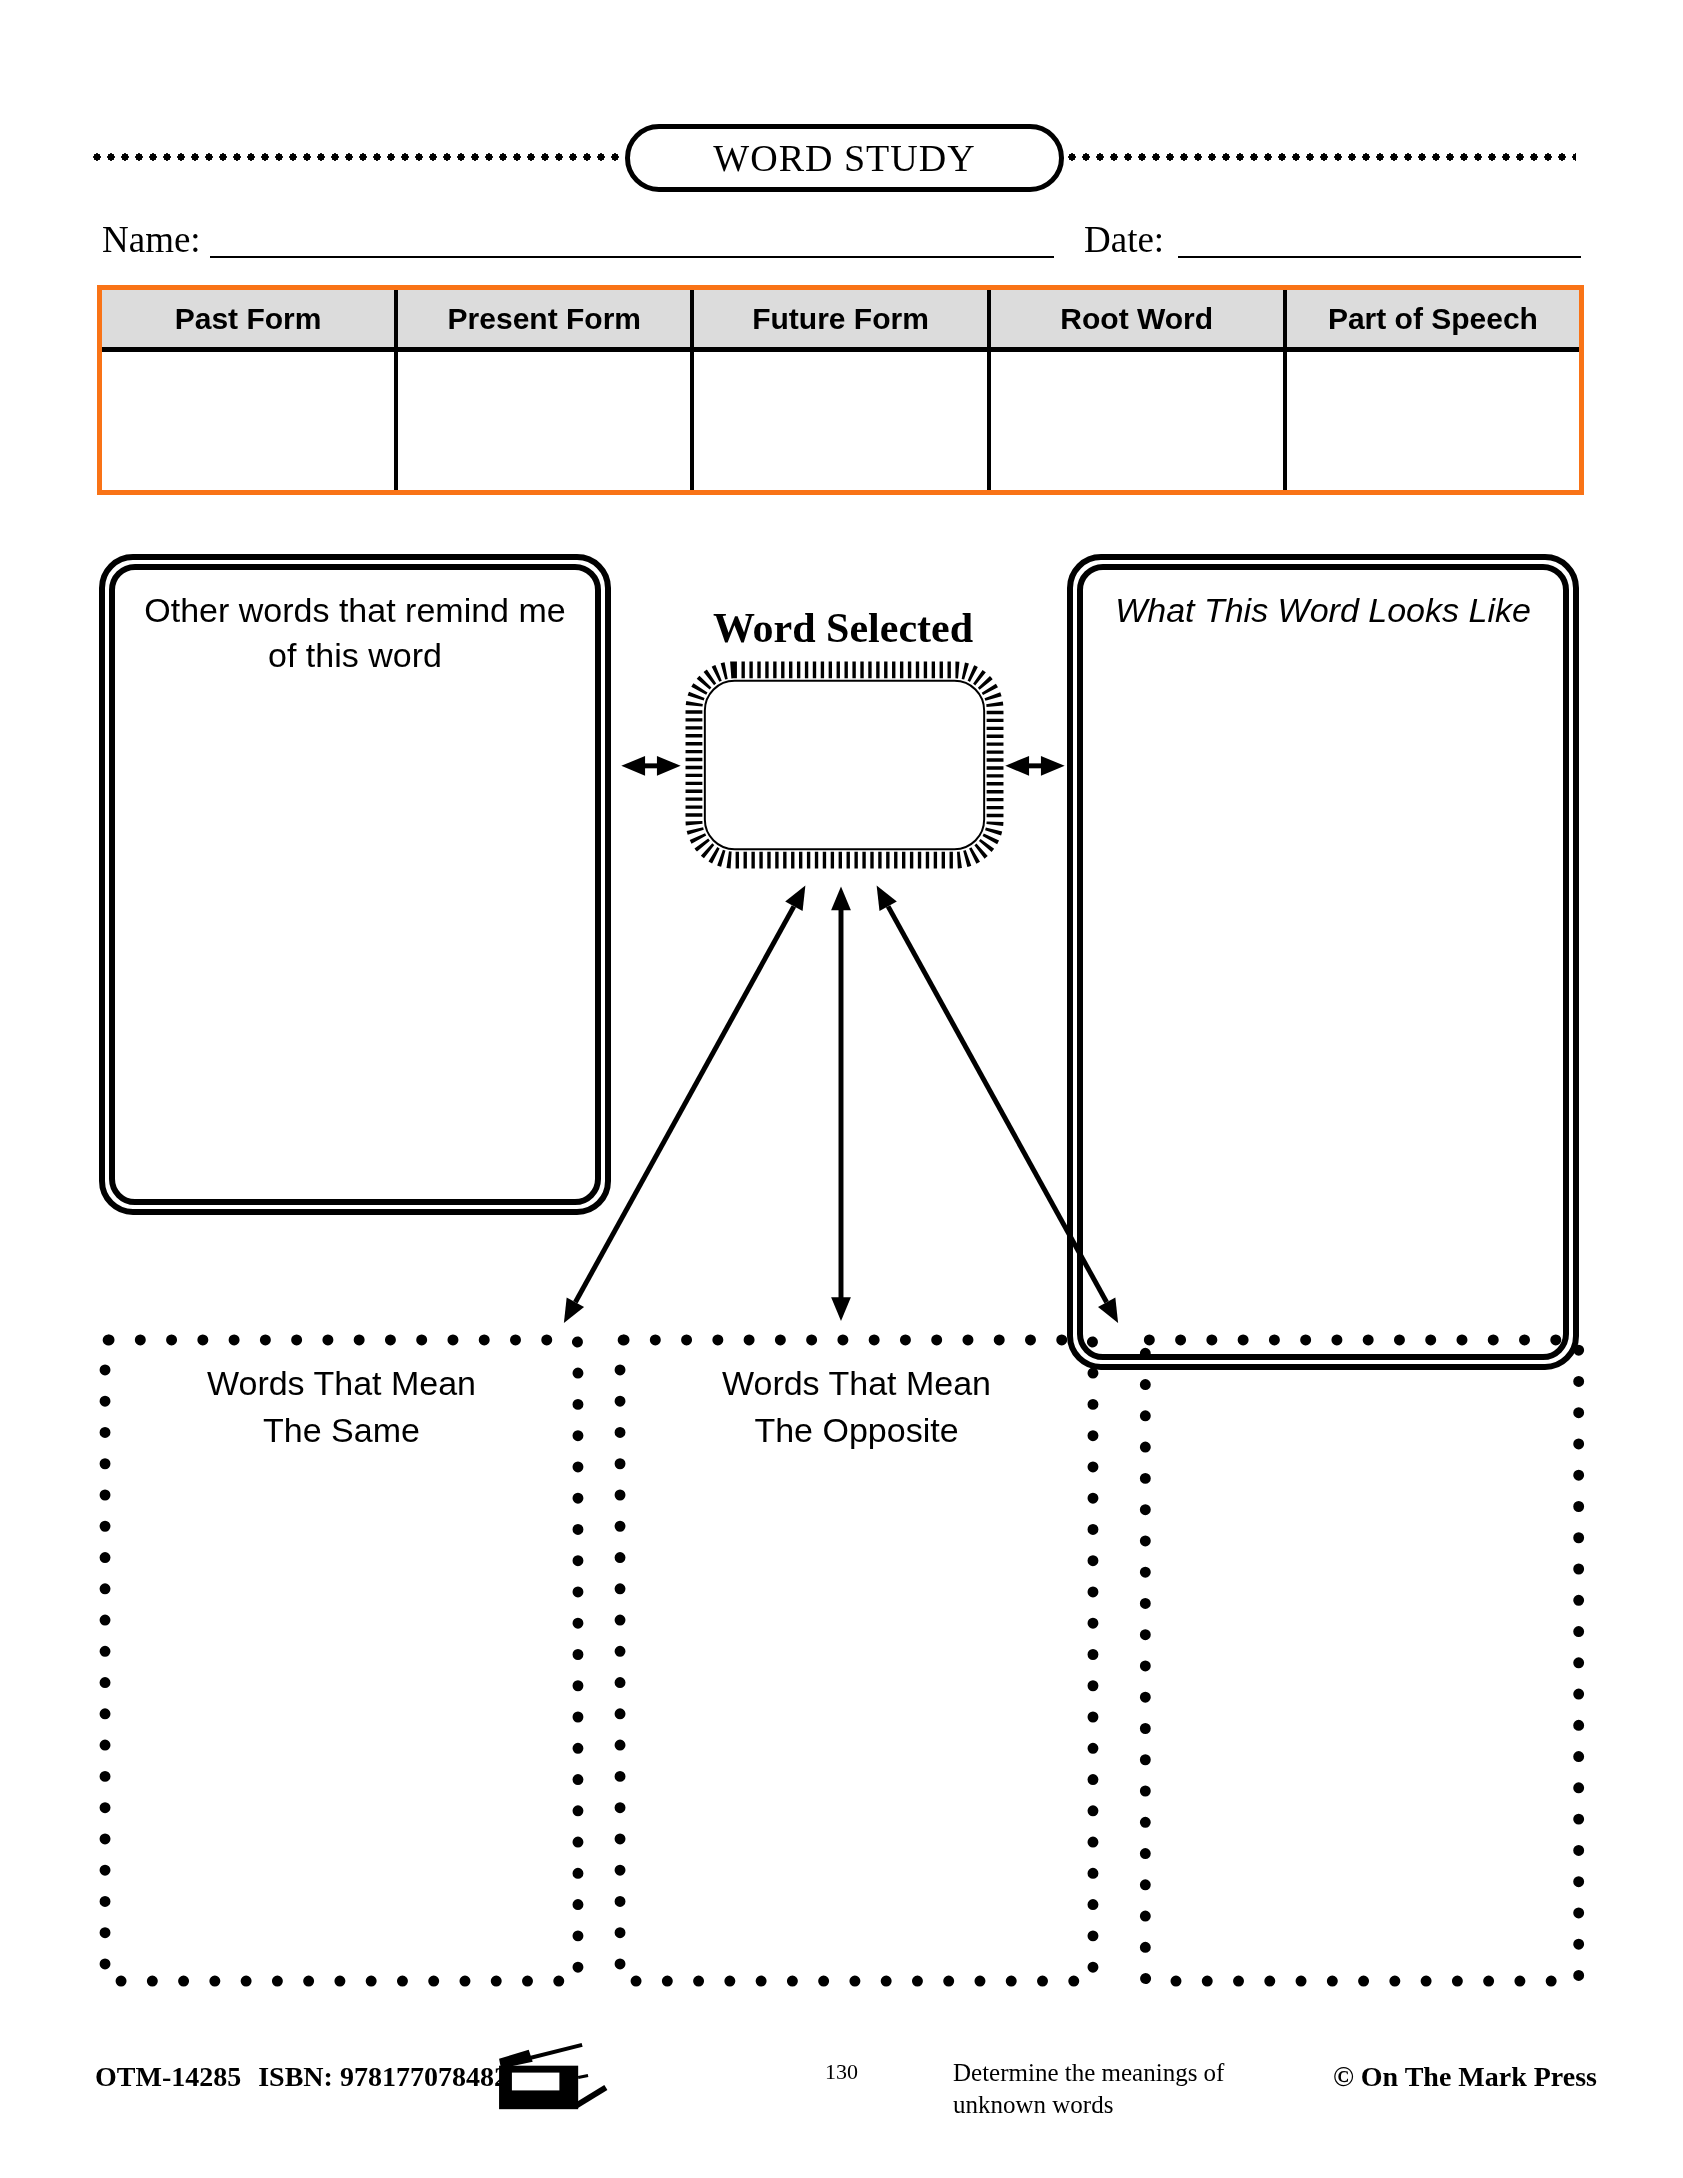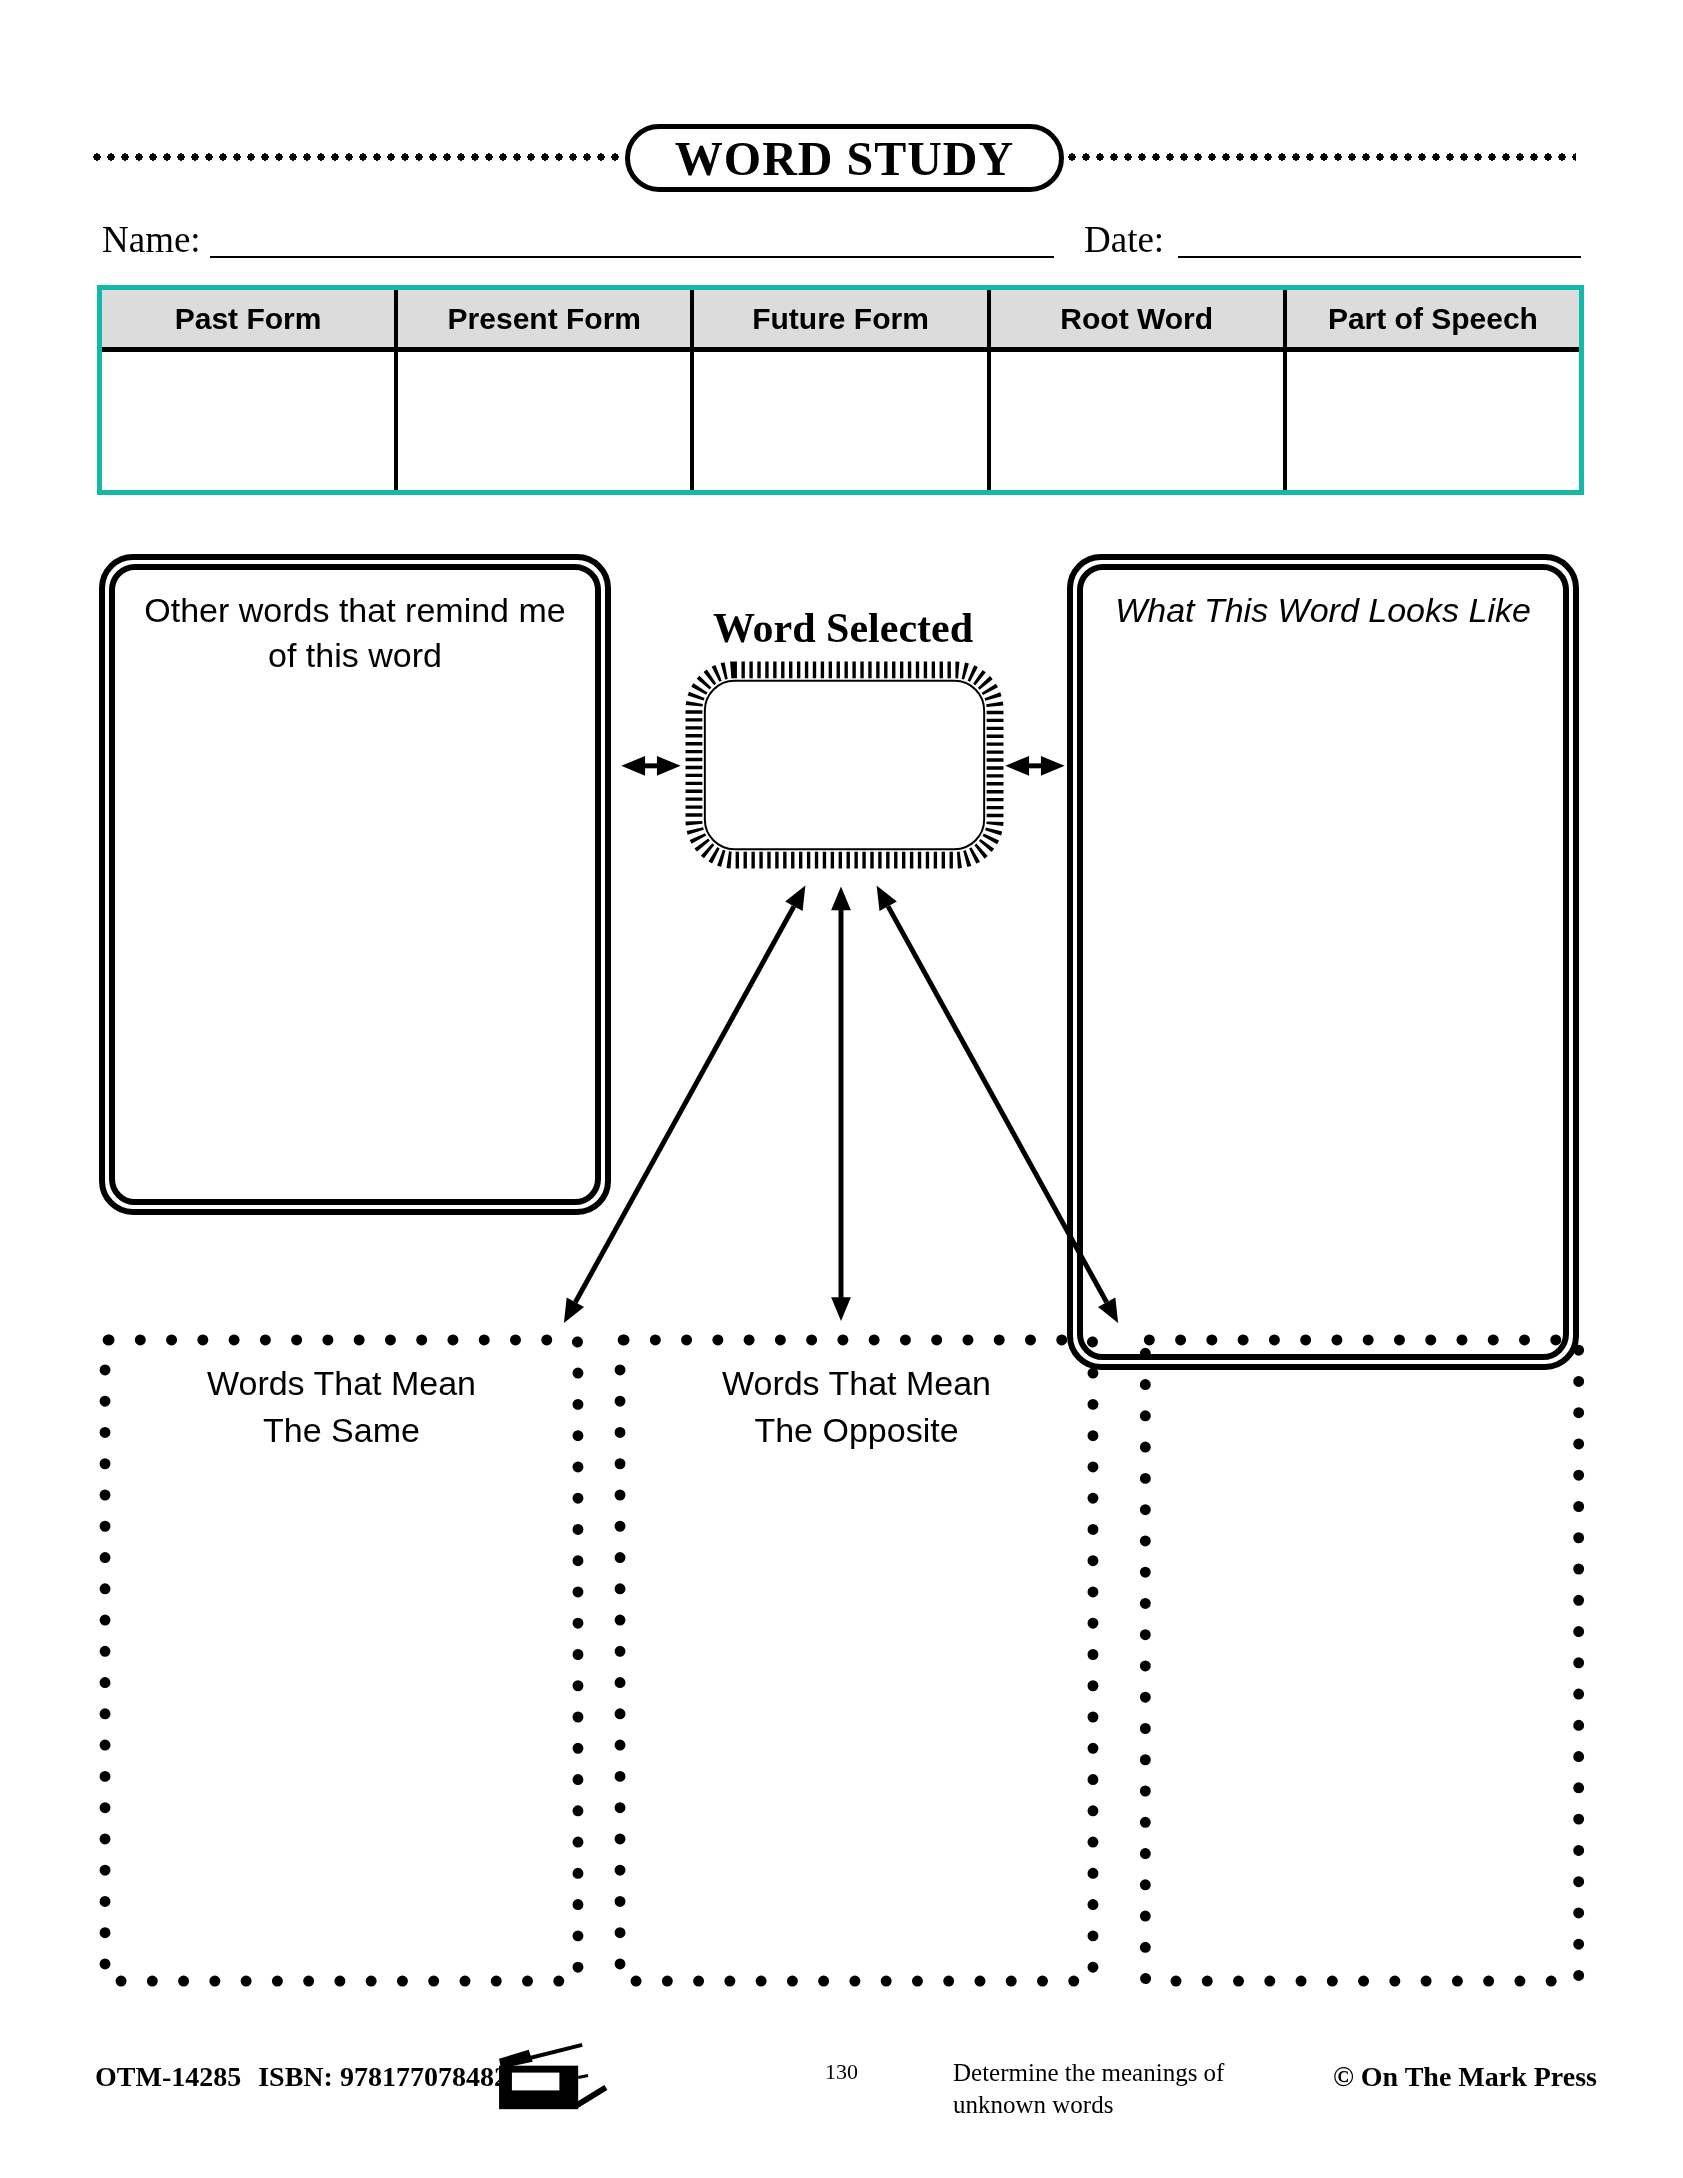--- a/index.html
+++ b/index.html
@@ -5,28 +5,28 @@
   html,body{margin:0;padding:0;background:#fff;}
   .page{position:relative;width:1683px;height:2178px;background:#ffffff;overflow:hidden;
         font-family:"Liberation Sans",sans-serif;color:#000;}
   .abs{position:absolute;}
 
   
   .dotline{height:10px;background-image:radial-gradient(circle 3.6px,#000 98%,transparent 100%);
            background-size:14px 10px;background-repeat:repeat-x;background-position:left center;}
   .title-oval{left:625px;top:124px;width:439px;height:68px;border:5px solid #000;border-radius:40px;
               display:flex;align-items:center;justify-content:center;box-sizing:border-box;
-              font-family:"Liberation Serif",serif;font-weight:bold;font-size:48px;letter-spacing:1px;}
+              font-family:"Liberation Serif",serif;font-weight:normal;font-size:38px;letter-spacing:1px;}
 
   
   .fieldlabel{font-family:"Liberation Serif",serif;font-size:37px;}
   .writeline{border-bottom:2px solid #000;height:36px;}
 
   
-  .wtable{left:97px;top:285px;width:1487px;height:210px;border:5px solid #14b8a6;box-sizing:border-box;
+  .wtable{left:97px;top:285px;width:1487px;height:210px;border:5px solid #f97316;box-sizing:border-box;
           display:flex;flex-direction:column;}
   .wtable-head{display:flex;height:57px;background:#dcdcdc;border-bottom:5px solid #000;}
   .wtable-body{display:flex;flex:1;background:#fff;}
   .hcell{flex:1;display:flex;align-items:center;justify-content:center;border-right:4px solid #000;
          font-weight:bold;font-size:30px;}
   .hcell:last-child,.bcell:last-child{border-right:none;}
   .bcell{flex:1;border-right:4px solid #000;}
 
   
   .dbox{border:6px solid #000;border-radius:34px;padding:4px;box-sizing:border-box;}

